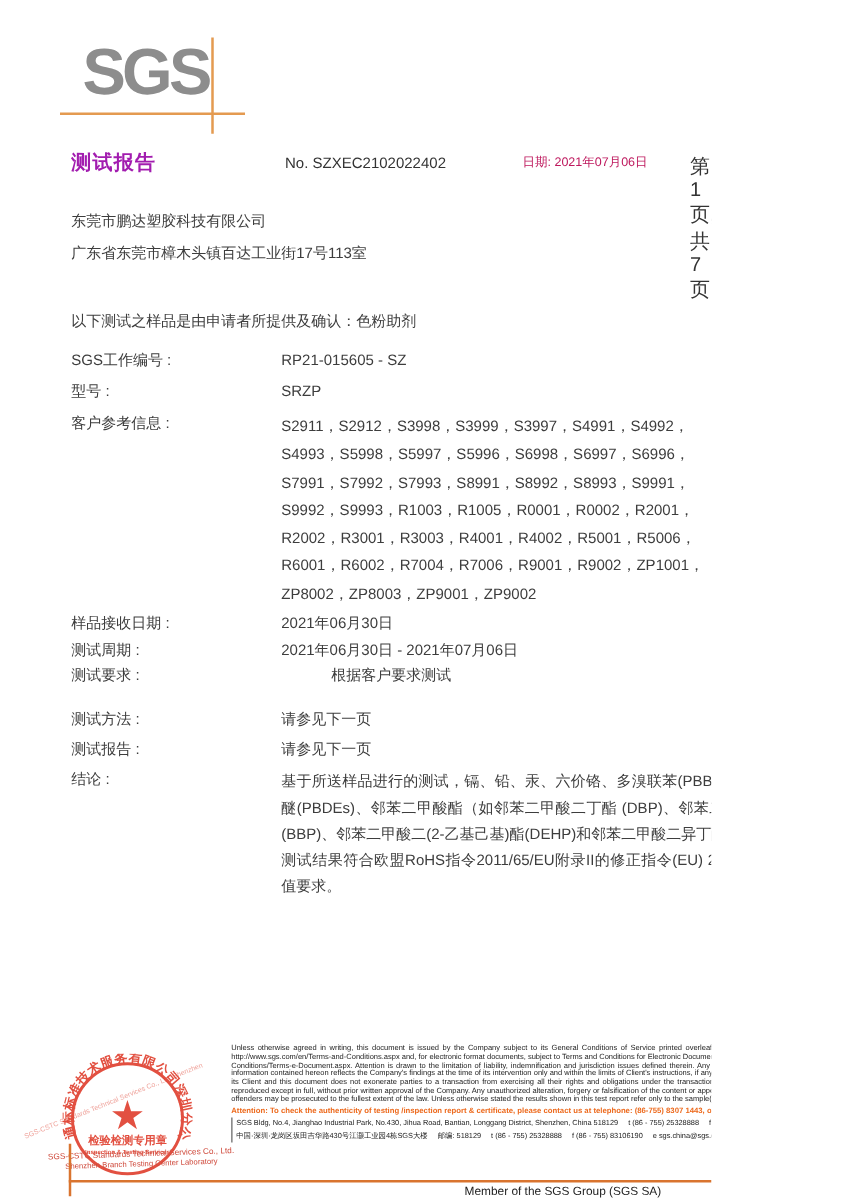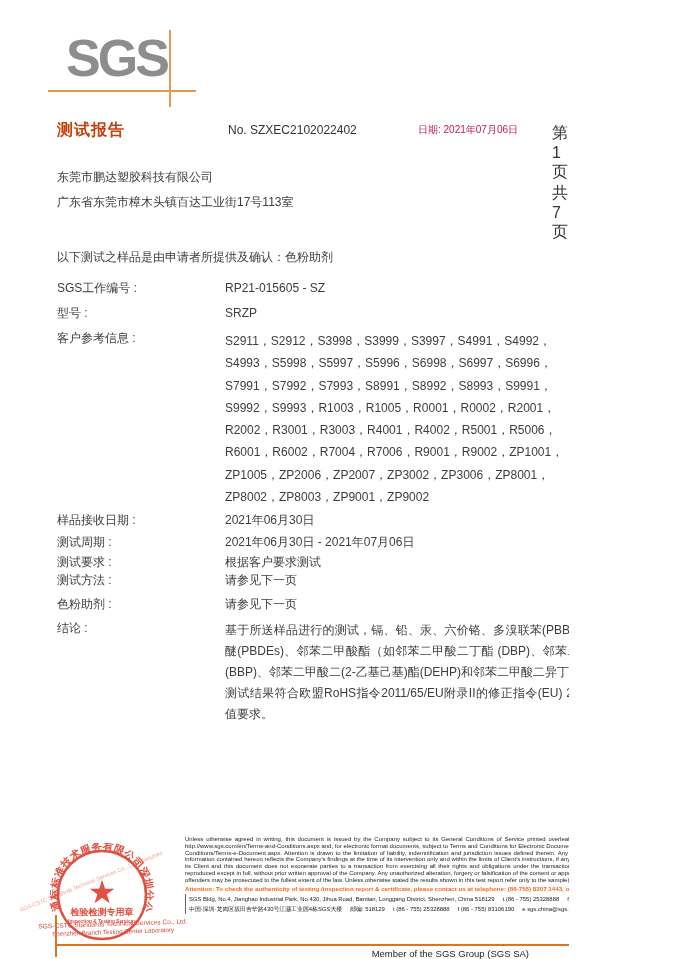--- a/index.html
+++ b/index.html
@@ -7,41 +7,41 @@
   body { font-family:"Liberation Sans","DejaVu Sans",sans-serif; }
   .page { position:relative; width:569px; height:959px; background:#ffffff; overflow:hidden; color:#3d3d3d; }
 
   
   .logo-text { position:absolute; left:66px; top:28px; font-size:52px; font-weight:bold;
                color:#8d8d8d; letter-spacing:-3px; line-height:60px; }
   .logo-line-h { position:absolute; left:48px; top:90px; width:148px; height:2px; background:#e49a50; }
   .logo-line-v { position:absolute; left:169px; top:30px; width:2px; height:77px; background:#e49a50; }
 
   
-  .hdr-title { position:absolute; left:57px; top:120px; font-size:16px; font-weight:bold; color:#c2410c; letter-spacing:1px; }
+  .hdr-title { position:absolute; left:57px; top:120px; font-size:16px; font-weight:bold; color:#a21caf; letter-spacing:1px; }
   .hdr-no    { position:absolute; left:228px; top:123px; font-size:12px; color:#333; }
   .hdr-date  { position:absolute; left:418px; top:123px; font-size:10px; color:#be185d; }
   .hdr-pages { position:absolute; left:552px; top:123px; font-size:16px; color:#333; }
 
   
   .main { position:absolute; left:57px; top:168px; width:584px; font-size:12px; color:#3d3d3d; }
   .company  { line-height:18px; margin-bottom:7px; }
   .address  { line-height:18px; margin-bottom:37px; }
   .sample-statement { line-height:18px; margin-bottom:14px; }
 
   .kv { display:flex; margin-bottom:6px; }
   .kv .lbl { width:168px; flex-shrink:0; line-height:17px; }
   .kv .val { flex:1; line-height:17px; }
   .kv-job   { margin-bottom:8px; }
   .kv-model { margin-bottom:8px; }
   .kv-ref .ref-line { line-height:22.3px; }
   .kv-ref   { margin-bottom:4px; }
   .kv-received { margin-bottom:5px; }
   .kv-period   { margin-bottom:3px; }
-  .kv-req      { margin-bottom:1px; }
+  .kv-req      { margin-bottom:18px;gap:40px; }
   .kv-method   { margin-bottom:7px; }
   .kv-result   { margin-bottom:7px; }
   .kv-conclusion .val { line-height:21px; text-align:justify; }
 
   
   .stamp { position:absolute; left:50px; top:843px; width:104px; height:104px; opacity:.92; }
   .stamp-lines { position:absolute; left:28px; top:920px; width:170px; text-align:center;
                  color:#cf4a3c; transform:rotate(-2deg); }
   .stamp-line1 { font-size:6.6px; line-height:8px; white-space:nowrap; }
   .stamp-line2 { font-size:6.2px; line-height:8px; white-space:nowrap; }
@@ -99,21 +99,20 @@
 
     <div class="kv kv-ref">
       <div class="lbl">客户参考信息 :</div>
       <div class="val">
         <div class="ref-line">S2911，S2912，S3998，S3999，S3997，S4991，S4992，</div>
         <div class="ref-line">S4993，S5998，S5997，S5996，S6998，S6997，S6996，</div>
         <div class="ref-line">S7991，S7992，S7993，S8991，S8992，S8993，S9991，</div>
         <div class="ref-line">S9992，S9993，R1003，R1005，R0001，R0002，R2001，</div>
         <div class="ref-line">R2002，R3001，R3003，R4001，R4002，R5001，R5006，</div>
         <div class="ref-line">R6001，R6002，R7004，R7006，R9001，R9002，ZP1001，</div>
-        <div class="ref-line">ZP1005，ZP2006，ZP2007，ZP3002，ZP3006，ZP8001，</div>
         <div class="ref-line">ZP8002，ZP8003，ZP9001，ZP9002</div>
       </div>
     </div>
 
     <div class="kv kv-received">
       <div class="lbl">样品接收日期 :</div>
       <div class="val">2021年06月30日</div>
     </div>
 
     <div class="kv kv-period">
@@ -125,21 +124,21 @@
       <div class="lbl">测试要求 :</div>
       <div class="val">根据客户要求测试</div>
     </div>
 
     <div class="kv kv-method">
       <div class="lbl">测试方法 :</div>
       <div class="val">请参见下一页</div>
     </div>
 
     <div class="kv kv-result">
-      <div class="lbl">色粉助剂 :</div>
+      <div class="lbl">测试报告 :</div>
       <div class="val">请参见下一页</div>
     </div>
 
     <div class="kv kv-conclusion">
       <div class="lbl">结论 :</div>
       <div class="val">基于所送样品进行的测试，镉、铅、汞、六价铬、多溴联苯(PBBs)、多溴二苯醚(PBDEs)、邻苯二甲酸酯（如邻苯二甲酸二丁酯 (DBP)、邻苯二甲酸丁苄酯(BBP)、邻苯二甲酸二(2-乙基己基)酯(DEHP)和邻苯二甲酸二异丁酯(DIBP)）的测试结果符合欧盟RoHS指令2011/65/EU附录II的修正指令(EU) 2015/863的限值要求。</div>
     </div>
   </div>
 
   <svg class="stamp" viewBox="0 0 104 104">

